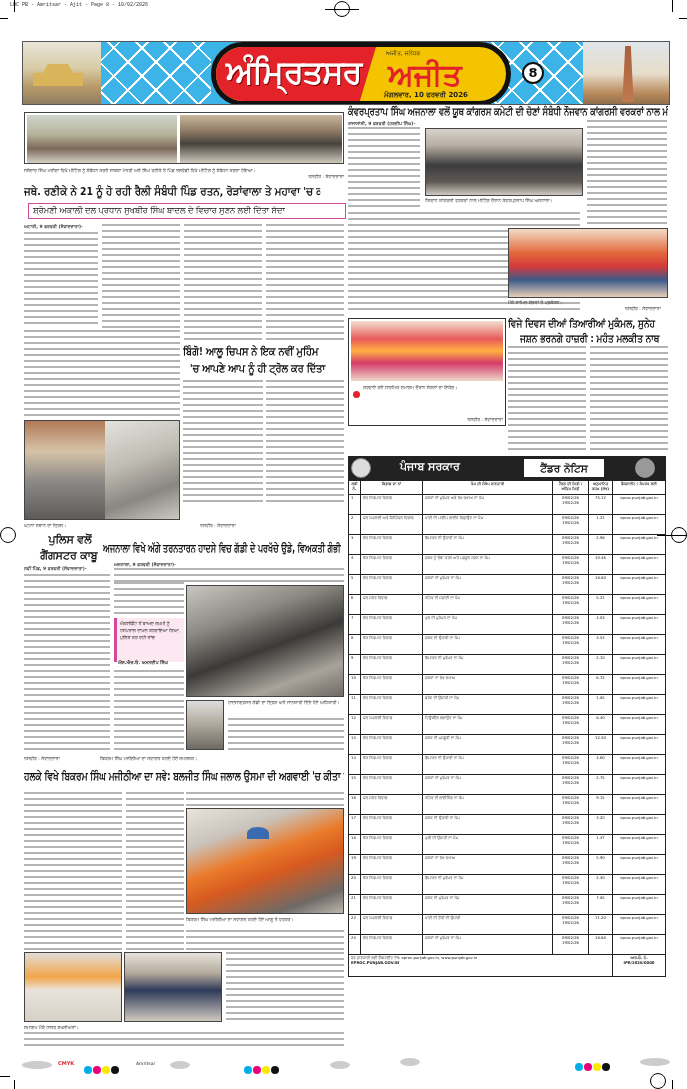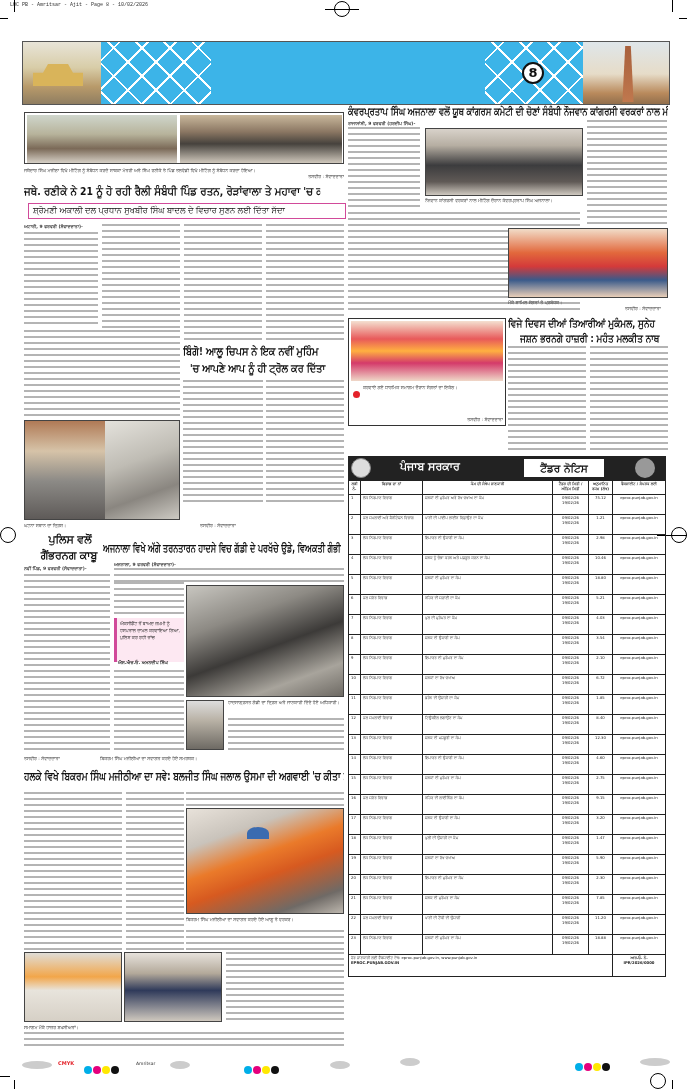--- a/index.html
+++ b/index.html
@@ -55,20 +55,27 @@
 
 <div class="abs mast">
   <div class="abs photoL">
       <div class="abs goldtemple"></div>
     </div>
   <div class="abs diamonds" style="left:78px"></div>
   <div class="abs diamonds" style="left:462px"></div>
   <div class="abs photoR">
       <div class="abs tower"></div>
     </div>
+  <div class="abs pill">
+    <div class="abs red"></div>
+    <div class="abs title1">ਅੰਮ੍ਰਿਤਸਰ</div>
+    <div class="abs subtitle">ਅਜੀਤ, ਜਲੰਧਰ</div>
+    <div class="abs title2">ਅਜੀਤ</div>
+    <div class="abs date">ਮੰਗਲਵਾਰ, 10 ਫਰਵਰੀ 2026</div>
+  </div>
   <div class="abs pagecircle">8</div>
 </div>
 
 <div class="abs photo" style="left:24px;top:112px;width:320px;height:52px;background:#fff">
   <div class="abs" style="left:2px;top:2px;width:150px;height:48px;background:linear-gradient(180deg,#cfd6cc 0%,#b7b39b 40%,#7b6a58 70%,#d6d0c6 100%)"></div>
   <div class="abs" style="left:155px;top:2px;width:162px;height:48px;background:linear-gradient(180deg,#c9b89c 0%,#8b7763 35%,#46423d 60%,#d0c8bc 100%)"></div>
 </div>
 <div class="abs cap" style="left:24px;top:168px;width:270px;height:12px">ਜਥੇਦਾਰ ਸਿੰਘ ਮਜੀਠਾ ਵਿਖੇ ਮੀਟਿੰਗ ਨੂੰ ਸੰਬੋਧਨ ਕਰਦੇ ਸਾਬਕਾ ਮੰਤਰੀ ਅਤੇ ਸਿੰਘ ਰਣੀਕੇ ਤੇ ਪਿੰਡ ਤਲਵੰਡੀ ਵਿਖੇ ਮੀਟਿੰਗ ਨੂੰ ਸੰਬੋਧਨ ਕਰਦਾ ਹੋਇਆ।</div>
 <div class="abs cap" style="left:290px;top:174px;width:54px;text-align:right">ਤਸਵੀਰ : ਸੰਵਾਦਦਾਤਾ</div>
 <div class="abs head" style="left:24px;top:184px;width:322px;font-size:11.2px;line-height:16px;transform:scaleX(.92);transform-origin:left">ਜਥੇ. ਰਣੀਕੇ ਨੇ 21 ਨੂੰ ਹੋ ਰਹੀ ਰੈਲੀ ਸੰਬੰਧੀ ਪਿੰਡ ਰਤਨ, ਰੋੜਾਂਵਾਲਾ ਤੇ ਮਹਾਵਾ 'ਚ ਕੀਤੀਆਂ ਮੀਟਿੰਗਾਂ</div>
@@ -86,21 +93,21 @@
 <div class="abs lines" style="left:266px;top:380px;width:78px;height:126px"></div>
 
 <div class="abs photo" style="left:24px;top:420px;width:156px;height:100px">
   <div class="abs" style="left:0;top:0;width:80px;height:100px;background:linear-gradient(180deg,#b07a56 0%,#d6c3a8 30%,#8c8a86 60%,#5c5856 100%)"></div>
   <div class="abs" style="left:80px;top:0;width:76px;height:100px;background:linear-gradient(160deg,#e4e2dc 0%,#bfbcb4 40%,#8a8680 70%,#d2cfc8 100%)"></div>
 </div>
 <div class="abs cap" style="left:24px;top:523px;width:150px">ਘਟਨਾ ਸਥਾਨ ਦਾ ਦ੍ਰਿਸ਼।</div>
 <div class="abs cap" style="left:200px;top:523px;width:60px">ਤਸਵੀਰ : ਸੰਵਾਦਦਾਤਾ</div>
 
 <div class="abs head" style="left:30px;top:532px;width:80px;font-size:11px;line-height:15px;text-align:center">ਪੁਲਿਸ ਵਲੋਂ</div>
-<div class="abs head" style="left:26px;top:548px;width:86px;font-size:11px;line-height:15px;text-align:center">ਗੈਂਭਰਨਗ ਕਾਬੂ</div>
+<div class="abs head" style="left:26px;top:548px;width:86px;font-size:11px;line-height:15px;text-align:center">ਗੈਂਗਸਟਰ ਕਾਬੂ</div>
 <div class="abs col" style="left:24px;top:566px;width:86px;font-weight:bold">ਨਵੀਂ ਪਿੰਡ, 9 ਫਰਵਰੀ (ਸੰਵਾਦਦਾਤਾ)-</div>
 <div class="abs lines" style="left:24px;top:574px;width:86px;height:176px"></div>
 
 <div class="abs head" style="left:103px;top:540px;width:340px;font-size:11.5px;line-height:16px;transform:scaleX(.7);transform-origin:left">ਅਜਨਾਲਾ ਵਿਖੇ ਅੱਗੇ ਤਰਨਤਾਰਨ ਹਾਦਸੇ ਵਿਚ ਗੱਡੀ ਦੇ ਪਰਖੱਚੇ ਉਡੇ, ਵਿਅਕਤੀ ਗੰਭੀਰ ਜ਼ਖ਼ਮੀ</div>
 <div class="abs col" style="left:114px;top:562px;width:110px;font-weight:bold">ਅਜਨਾਲਾ, 9 ਫਰਵਰੀ (ਸੰਵਾਦਦਾਤਾ)-</div>
 <div class="abs lines" style="left:114px;top:568px;width:230px;height:14px"></div>
 <div class="abs lines" style="left:114px;top:582px;width:70px;height:34px"></div>
 <div class="abs photo" style="left:186px;top:585px;width:158px;height:112px;background:linear-gradient(160deg,#c8c6c0 0%,#8d8a84 30%,#3c3a38 55%,#a8a49c 80%,#6e6a64 100%)"></div>
 <div class="abs" style="left:114px;top:618px;width:70px;height:44px;border-left:3px solid #d14a9a;background:#fde8f2;font-size:4.5px;line-height:7px;padding:2px 3px;color:#222;overflow:hidden">
   <span>ਐਕਸੀਡੈਂਟ ਤੋਂ ਬਾਅਦ ਜ਼ਖ਼ਮੀ ਨੂੰ ਹਸਪਤਾਲ ਦਾਖ਼ਲ ਕਰਵਾਇਆ ਗਿਆ, ਪੁਲਿਸ ਕਰ ਰਹੀ ਜਾਂਚ</span>

